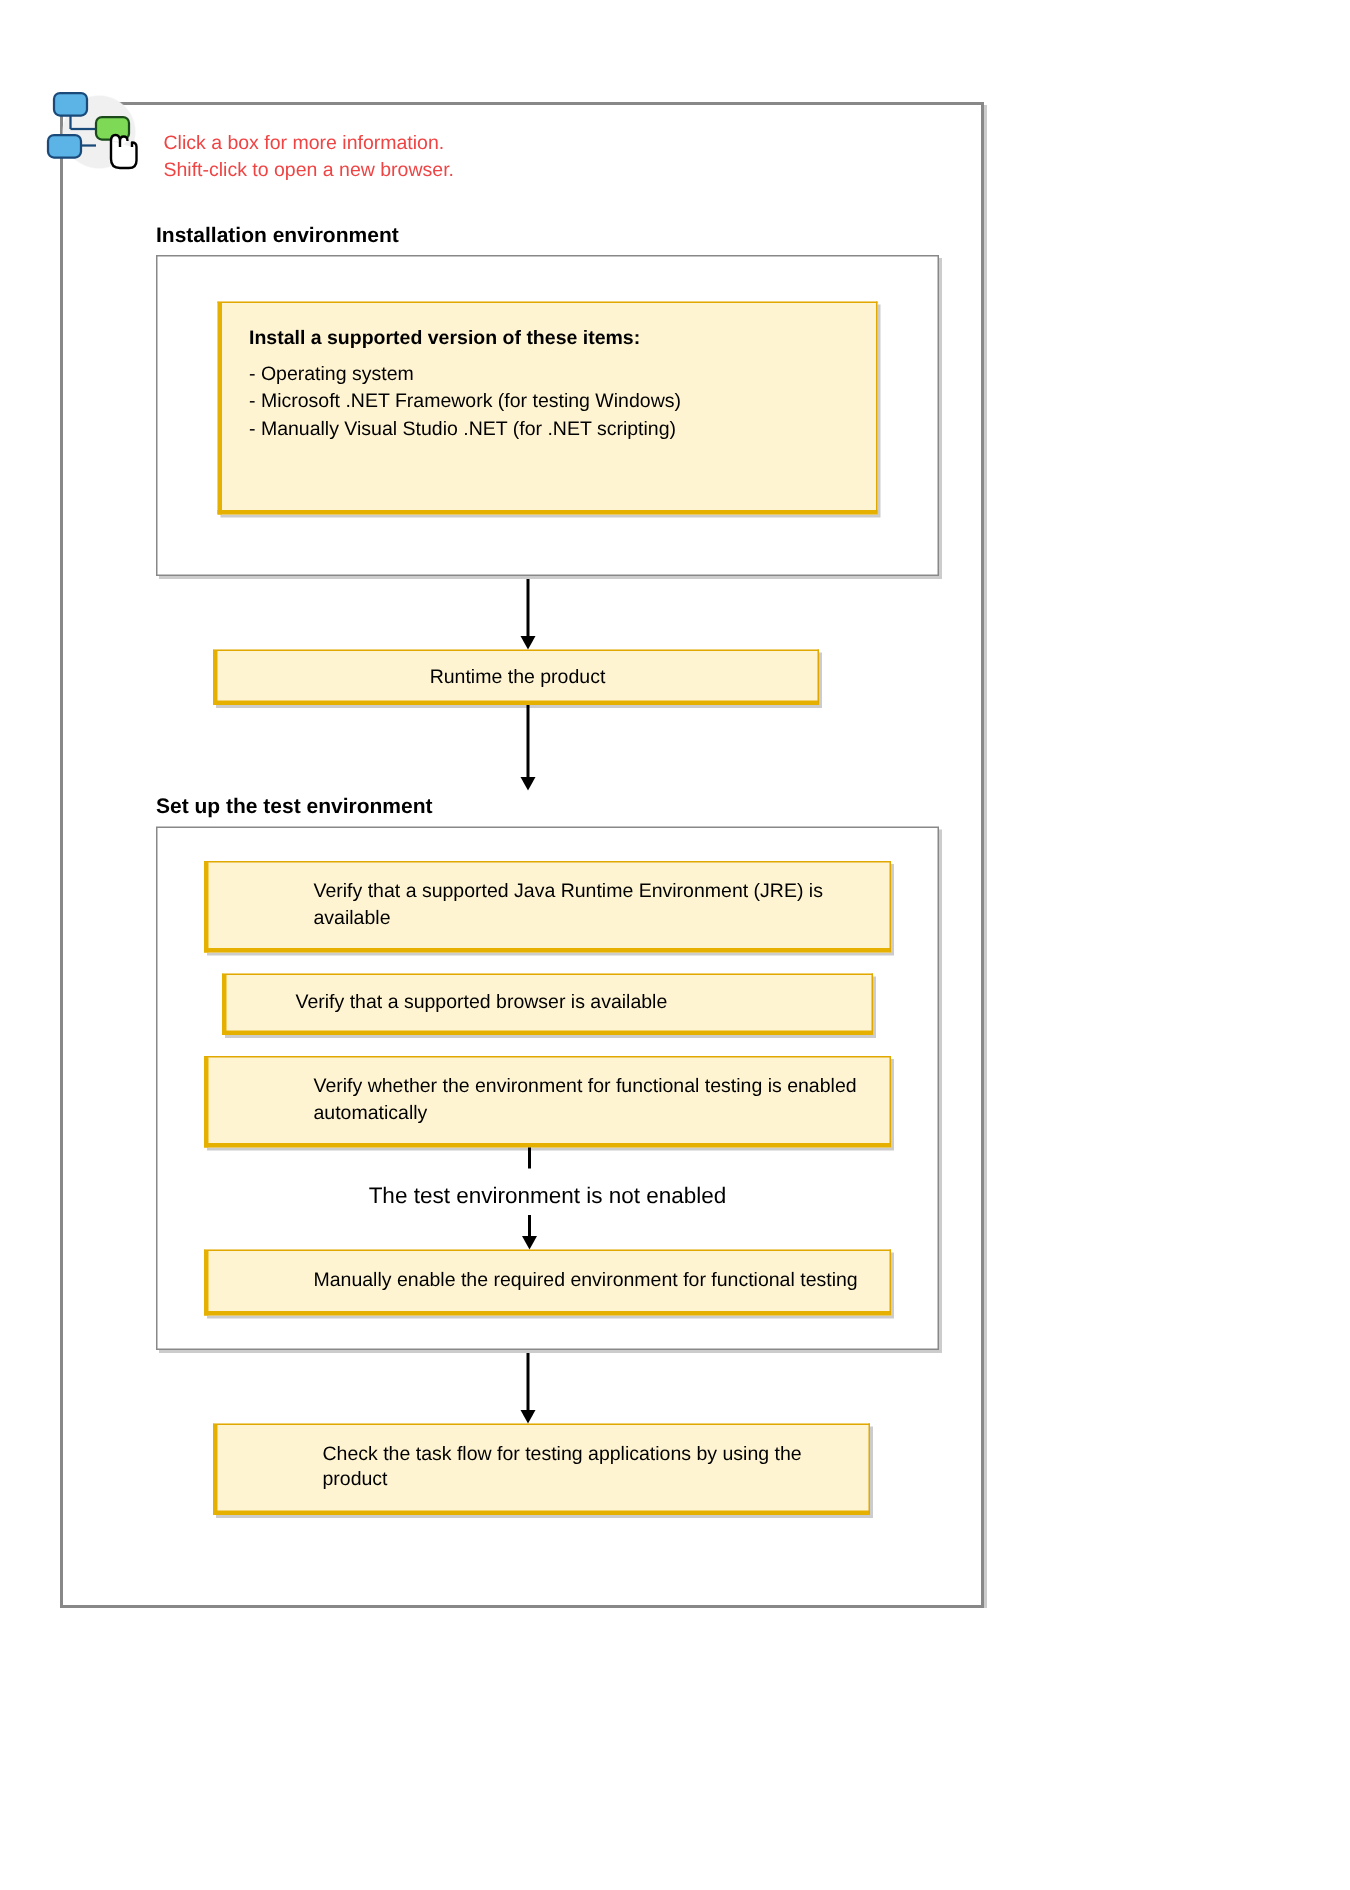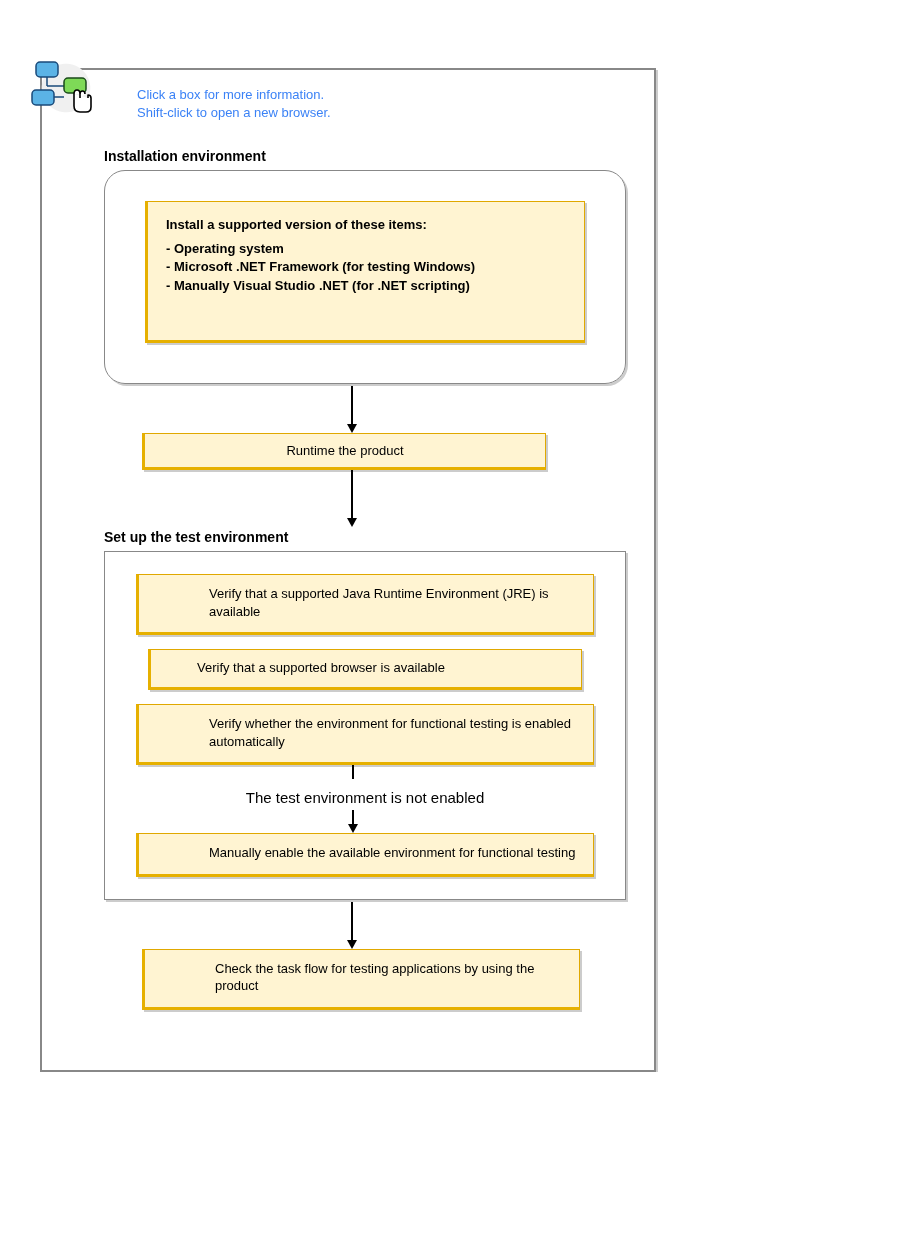--- a/index.html
+++ b/index.html
@@ -16,23 +16,22 @@
     width: 612px;
     border: 2px solid #888;
     box-shadow: 2px 2px 0 #ccc;
     padding-bottom: 60px;
   }
   .header-note {
     position: absolute;
     top: 16px;
     left: 67px;
     font-size: 13px;
-    color: #3b82f6;
+    color: #ef4444;
     line-height: 1.35;
-    margin-left: 28px;
   }
   .corner-icon {
     position: absolute;
     top: -10px;
     left: -12px;
     width: 72px;
     height: 62px;
     background: radial-gradient(circle at 36px 28px, #f0f0f0 48%, transparent 50%);
   }
   .section-title {
@@ -69,21 +68,20 @@
     font-weight: bold;
     margin-bottom: 6px;
     font-size: 13px;
   }
   .step-list {
     font-size: 13px;
     color: #000;
   }
   .step-list div {
     line-height: 1.45;
-    font-weight: bold;
   }
   .arrow-wrap {
     display: flex;
     flex-direction: column;
     align-items: center;
     margin: 0 auto;
     width: 20px;
   }
   .arrow-line {
     width: 2px;
@@ -131,21 +129,21 @@
   </div>
 
   <div class="header-note">
     <div>Click a box for more information.</div>
     <div>Shift-click to open a new browser.</div>
   </div>
 
   <div class="spacer-top"></div>
 
   <div class="section-title">Installation environment</div>
-  <div class="section-box" style="padding:30px 20px 40px 20px;border-radius:21px;">
+  <div class="section-box" style="padding:30px 20px 40px 20px;">
     <div class="step-box multi" style="width:400px; padding:14px 18px 44px 18px;">
       <div class="step-title">Install a supported version of these items:</div>
       <div class="step-list">
         <div>- Operating system</div>
         <div>- Microsoft .NET Framework (for testing Windows)</div>
         <div>- Manually Visual Studio .NET (for .NET scripting)</div>
       </div>
     </div>
   </div>
 
@@ -185,21 +183,21 @@
     <div class="arrow-wrap" style="margin-left:218px;">
       <div class="arrow-line" style="height:14px;"></div>
     </div>
     <div class="branch-label" style="margin-left:0;">The test environment is not enabled</div>
     <div class="arrow-wrap" style="margin-left:218px;">
       <div class="arrow-line" style="height:14px;"></div>
       <div class="arrow-head"></div>
     </div>
 
     <div class="step-box multi" style="width:370px; padding:10px 14px 12px 70px;">
-      <span>Manually enable the available environment for functional testing</span>
+      <span>Manually enable the required environment for functional testing</span>
     </div>
 
   </div>
 
   <div class="arrow-wrap" style="margin-left:300px;">
     <div class="arrow-line" style="height:40px;"></div>
     <div class="arrow-head"></div>
   </div>
 
   <div class="step-box multi" style="margin-left:100px; width:350px; padding:10px 14px 12px 70px;">

